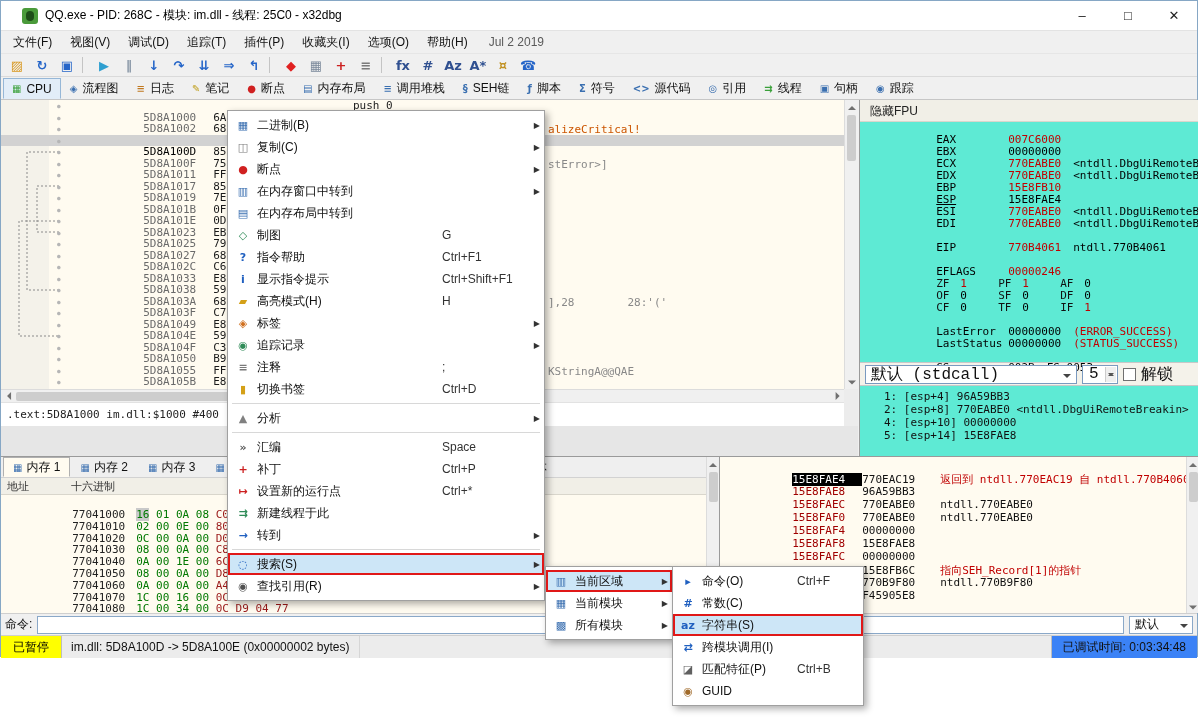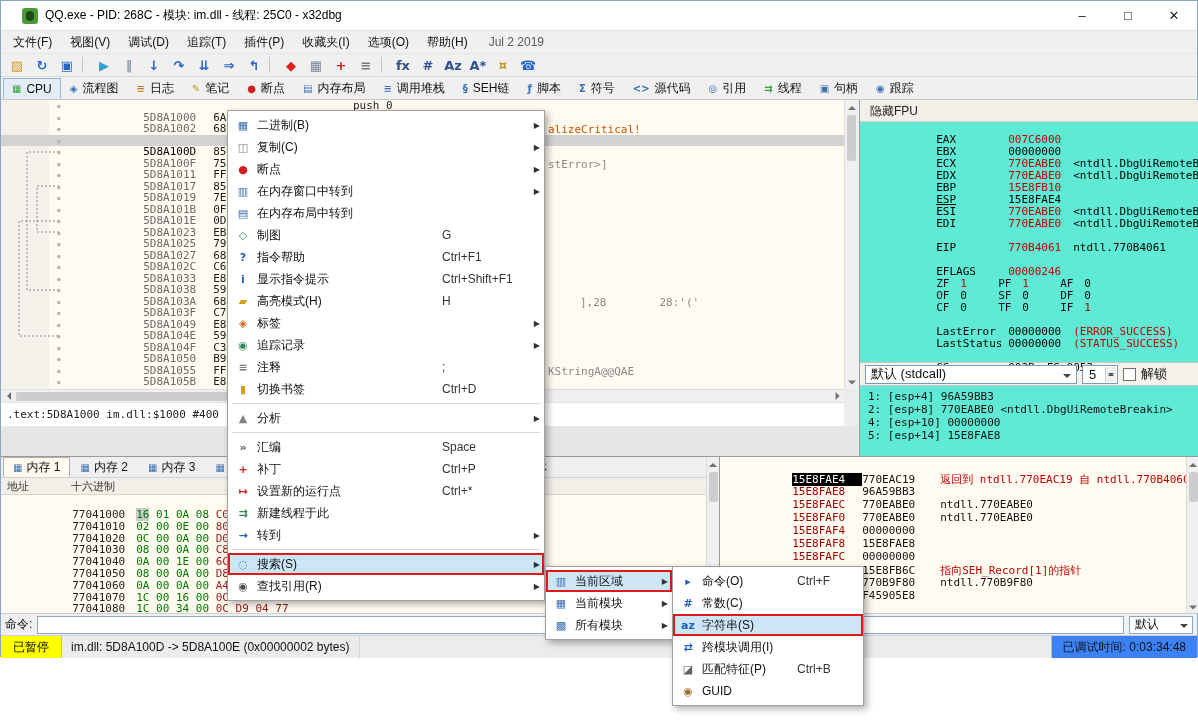--- a/index.html
+++ b/index.html
@@ -72,30 +72,30 @@
 
 .regs{position:absolute;left:858px;top:99px;width:340px;height:356px;background:#5eead4;border-left:1px solid #9a9a9a;font-family:"DejaVu Sans Mono","Liberation Mono",monospace;font-size:11px;overflow:hidden}
 .regs-header{height:22px;line-height:22px;padding-left:10px;background:#f1efe7;border-bottom:1px solid #d9d6cc;font-family:"Liberation Sans","DejaVu Sans",sans-serif;font-size:12px;color:#222}
 .rrow{height:12px;line-height:12px;white-space:pre;padding-left:10px}
 .rname{display:inline-block;width:72px;color:#000}
 .rextra{margin-left:12px;color:#000}
 .rrow.esp .rname{text-decoration:underline}
 .frow{height:12px;line-height:12px;white-space:pre;padding-left:10px}
 .fn{display:inline-block;width:24px}
 .fv{display:inline-block;width:38px}
-.callconv{height:24px;display:flex;align-items:center;gap:5px;padding:0 5px;border-top:1px solid #c8c8c8;border-bottom:1px solid #c8c8c8;background:#f4f2ea;font-family:Liberation Sans, sans-serif;font-size:13px}
+.callconv{height:24px;display:flex;align-items:center;gap:5px;padding:0 5px;border-top:1px solid #c8c8c8;border-bottom:1px solid #c8c8c8;background:#f4f2ea;font-family:Liberation Mono, monospace;font-size:16px}
 .combo{width:212px;height:19px;background:#fff;border:1px solid #7a9ac0;display:flex;align-items:center;padding-left:5px;position:relative;white-space:nowrap}
 .combo::after{content:"";position:absolute;right:5px;top:8px;border:4px solid transparent;border-top-color:#444}
 .spin{width:36px;height:19px;background:#fff;border:1px solid #7a9ac0;padding-left:6px;position:relative;display:flex;align-items:center}
 .spin-btns{position:absolute;right:1px;top:1px;bottom:1px;width:11px;border-left:1px solid #ccc;background:#efefef}
 .spin-btns::before{content:"";position:absolute;left:2px;top:3px;border:3px solid transparent;border-bottom-color:#555}
 .spin-btns::after{content:"";position:absolute;left:2px;bottom:3px;border:3px solid transparent;border-top-color:#555}
 .chk{width:13px;height:13px;background:#fff;border:1px solid #707070;flex:0 0 auto}
 .args{padding-top:4px}
-.arg{height:13px;line-height:13px;white-space:pre;padding-left:8px}
+.arg{height:13px;line-height:13px;white-space:pre;padding-left:24px}
 
 
 .dump{position:absolute;left:0;top:455px;width:718px;height:157px;background:#fffbf0;border-top:1px solid #9a9a9a;overflow:hidden}
 .dump-tabs{height:21px;display:flex;align-items:flex-end;background:#efefef;border-bottom:1px solid #d2d2d2;padding-left:2px}
 .btab{display:flex;align-items:center;gap:4px;padding:2px 9px;height:20px;font-size:12px;white-space:nowrap;border:1px solid transparent;font-family:"Liberation Sans","DejaVu Sans",sans-serif}
 .btab.active{background:#fffbf0;border:1px solid #b0b0b0;border-bottom-color:#fffbf0}
 .btab-ic{font-size:10px;font-weight:bold;font-family:"DejaVu Sans",sans-serif}
 .dump-head{height:17px;line-height:17px;background:#f1efe7;border-bottom:1px solid #d9d6cc;font-size:11px;color:#333;display:flex;font-family:"Liberation Sans","DejaVu Sans",sans-serif}
 .dh-addr{width:70px;padding-left:6px}
 .mrow{height:11.8px;line-height:11.8px;white-space:pre;font:11px "DejaVu Sans Mono","Liberation Mono",monospace;padding-left:5px}
@@ -396,21 +396,21 @@
           <span class="daddr">5D8A105B</span><span class="dbytes">E8 9785C</span><span class="dtext"></span>
         </div>
         <div class="drow">
           <span class="daddr">5D8A1060</span><span class="dbytes">E8 FF0B3</span><span class="dtext"></span>
         </div>
       </div>
     <div class="dfrags">
 
     <div class="dfrag" style="left: 547px; top: 23px; color: rgb(204, 85, 0); text-align: center;">alizeCritical!</div>
         <div class="dfrag" style="left: 547px; top: 58px; color: rgb(136, 136, 136);">stError&gt;]</div>
-        <div class="dfrag" style="left: 547px; top: 196px; color: rgb(136, 136, 136); margin-left: 32px;">],28        28:'('</div>
+        <div class="dfrag" style="left: 547px; top: 196px; color: rgb(136, 136, 136);">],28        28:'('</div>
         <div class="dfrag" style="left: 547px; top: 265px; color: rgb(136, 136, 136);">KStringA@@QAE</div>
       </div>
     <div class="vscroll">
       <div class="sb-btn up"></div>
       <div class="sb-thumbv"></div>
       <div class="sb-fill"></div>
       <div class="sb-btn down"></div>
     </div>
     <div class="hscroll">
       <div class="sb-hbtn left"></div>

